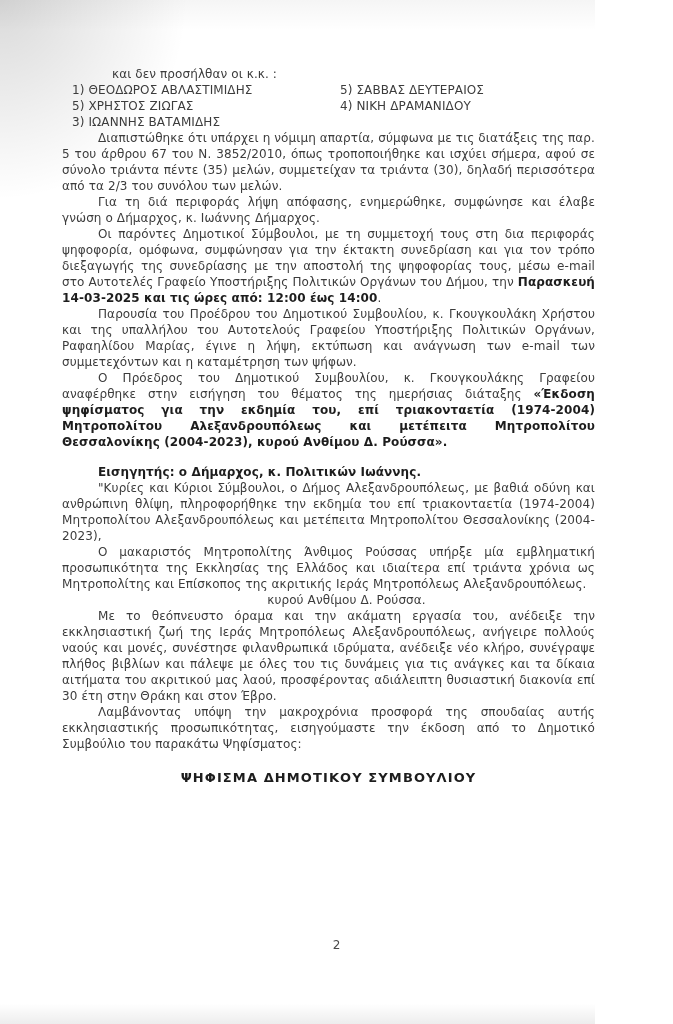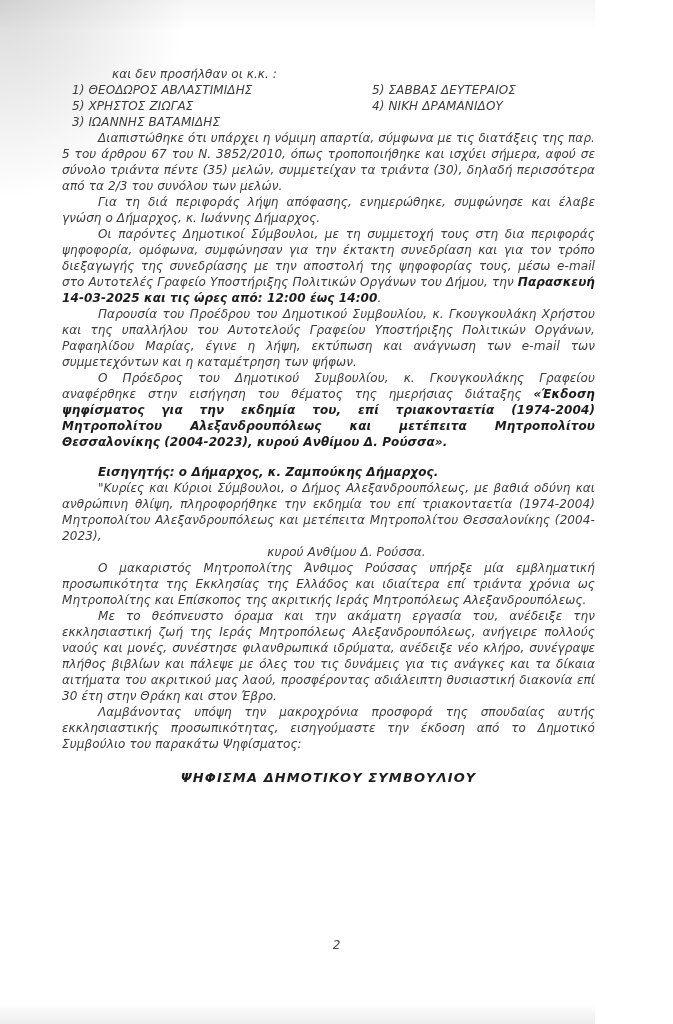--- a/index.html
+++ b/index.html
@@ -9,40 +9,39 @@
   .page {
     position: relative;
     width: 595px;
     height: 1024px;
     overflow: hidden;
     background:
       radial-gradient(42% 26% at 0% 0%, rgba(0,0,0,0.15) 0%, rgba(0,0,0,0.06) 45%, rgba(0,0,0,0) 75%),
       linear-gradient(to bottom, rgba(0,0,0,0.04) 0%, rgba(0,0,0,0) 3%),
       linear-gradient(to top, rgba(0,0,0,0.07) 0%, rgba(0,0,0,0) 2%),
       #ffffff;
-    font-style: italic;
   }
 
   .content {
     position: absolute;
     top: 66px;
     left: 62px;
     width: 533px;
     font-size: 12px;
     line-height: 16px;
     color: #3c3c3c;
     text-align: justify;
     filter: blur(0.3px);
     letter-spacing: 0.1px;
   }
 
   b, .bold { font-weight: bold; color: #1d1d1d; }
 
   .absent-intro { text-indent: 50px; text-align: left; }
-  .absent-cols { display: flex; text-align: left; margin-left: 10px; gap: 32px; }
+  .absent-cols { display: flex; text-align: left; margin-left: 10px; }
   .absent-col-left { width: 268px; flex: 0 0 268px; }
   .absent-col-right { flex: 1; }
   .absent-cols div { white-space: nowrap; }
 
   p.body-para { text-indent: 36px; margin: 0; }
   .first-body { margin-top: 34px; }
   .gap { margin-top: 14px; }
 
   .rapporteur { text-indent: 36px; text-align: left; font-weight: bold; color: #1d1d1d; }
 
@@ -92,27 +91,27 @@
     <p class="body-para first-body">Διαπιστώθηκε ότι υπάρχει η νόμιμη απαρτία, σύμφωνα με τις διατάξεις της παρ. 5 του άρθρου 67 του Ν. 3852/2010, όπως τροποποιήθηκε και ισχύει σήμερα, αφού σε σύνολο τριάντα πέντε (35) μελών, συμμετείχαν τα τριάντα  (30), δηλαδή περισσότερα από τα 2/3 του συνόλου των μελών.</p>
 
     <p class="body-para">Για τη διά περιφοράς λήψη απόφασης, ενημερώθηκε, συμφώνησε και έλαβε γνώση  ο Δήμαρχος, κ. Ιωάννης Δήμαρχος.</p>
 
     <p class="body-para"><span>Οι παρόντες Δημοτικοί Σύμβουλοι, με τη συμμετοχή τους στη δια περιφοράς ψηφοφορία, ομόφωνα, συμφώνησαν για την έκτακτη συνεδρίαση και για τον τρόπο διεξαγωγής της συνεδρίασης με την αποστολή της ψηφοφορίας τους, μέσω e-mail στο Αυτοτελές Γραφείο Υποστήριξης Πολιτικών Οργάνων του Δήμου, την </span><b>Παρασκευή 14-03-2025 και τις ώρες από: 12:00 έως 14:00</b><span>.</span></p>
 
     <p class="body-para">Παρουσία του Προέδρου του Δημοτικού Συμβουλίου, κ. Γκουγκουλάκη Χρήστου και της υπαλλήλου του Αυτοτελούς Γραφείου Υποστήριξης Πολιτικών Οργάνων, Ραφαηλίδου Μαρίας, έγινε η λήψη, εκτύπωση και ανάγνωση των e-mail των  συμμετεχόντων και  η καταμέτρηση των ψήφων.</p>
 
     <p class="body-para"><span>Ο Πρόεδρος του Δημοτικού Συμβουλίου, κ. Γκουγκουλάκης Γραφείου αναφέρθηκε στην εισήγηση του  θέματος της ημερήσιας διάταξης </span><b>«Έκδοση ψηφίσματος για την εκδημία του,  επί τριακονταετία (1974-2004) Μητροπολίτου Αλεξανδρουπόλεως και μετέπειτα Μητροπολίτου Θεσσαλονίκης (2004-2023), κυρού Ανθίμου Δ. Ρούσσα».</b></p>
 
-    <p class="rapporteur gap">Εισηγητής: ο Δήμαρχος, κ. Ζαμπούκης Δήμαρχος.</p>
+    <p class="rapporteur gap">Εισηγητής: ο Δήμαρχος, κ. Πολιτικών Ιωάννης.</p>
 
     <p class="body-para gap">"Κυρίες και Κύριοι Σύμβουλοι, ο Δήμος Αλεξανδρουπόλεως, με βαθιά οδύνη και ανθρώπινη θλίψη, πληροφορήθηκε την εκδημία του επί τριακονταετία (1974-2004)  Μητροπολίτου  Αλεξανδρουπόλεως  και  μετέπειτα  Μητροπολίτου Θεσσαλονίκης (2004-2023),</p>
 
+    <p class="body-para gap">Ο μακαριστός Μητροπολίτης Άνθιμος Ρούσσας υπήρξε μία εμβληματική προσωπικότητα της Εκκλησίας της Ελλάδος και ιδιαίτερα επί τριάντα χρόνια ως Μητροπολίτης και Επίσκοπος της ακριτικής Ιεράς Μητροπόλεως Αλεξανδρουπόλεως.</p>
+
     <p class="body-para center-line gap">κυρού Ανθίμου Δ. Ρούσσα.</p>
-
-    <p class="body-para gap">Ο μακαριστός Μητροπολίτης Άνθιμος Ρούσσας υπήρξε μία εμβληματική προσωπικότητα της Εκκλησίας της Ελλάδος και ιδιαίτερα επί τριάντα χρόνια ως Μητροπολίτης και Επίσκοπος της ακριτικής Ιεράς Μητροπόλεως Αλεξανδρουπόλεως.</p>
 
     <p class="body-para gap">Με το θεόπνευστο όραμα και την ακάματη εργασία του, ανέδειξε την εκκλησιαστική ζωή της Ιεράς Μητροπόλεως Αλεξανδρουπόλεως, ανήγειρε πολλούς ναούς και μονές, συνέστησε φιλανθρωπικά ιδρύματα, ανέδειξε νέο κλήρο, συνέγραψε πλήθος βιβλίων και πάλεψε με όλες του τις δυνάμεις για τις ανάγκες και τα δίκαια αιτήματα του ακριτικού μας λαού, προσφέροντας αδιάλειπτη θυσιαστική διακονία επί 30 έτη στην Θράκη και στον Έβρο.</p>
 
     <p class="body-para gap">Λαμβάνοντας υπόψη την μακροχρόνια προσφορά της σπουδαίας αυτής εκκλησιαστικής προσωπικότητας, εισηγούμαστε την έκδοση από το Δημοτικό Συμβούλιο του παρακάτω Ψηφίσματος:</p>
 
     <p class="resolution-heading">ΨΗΦΙΣΜΑ ΔΗΜΟΤΙΚΟΥ ΣΥΜΒΟΥΛΙΟΥ</p>
 
   </div>
 
   <div class="page-number">2</div>

